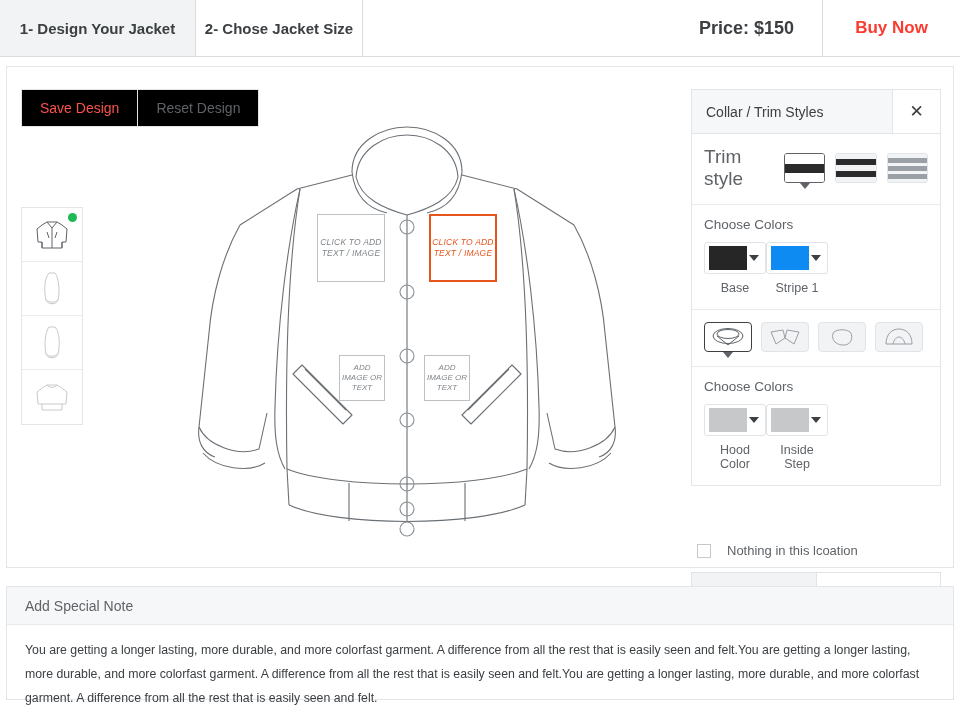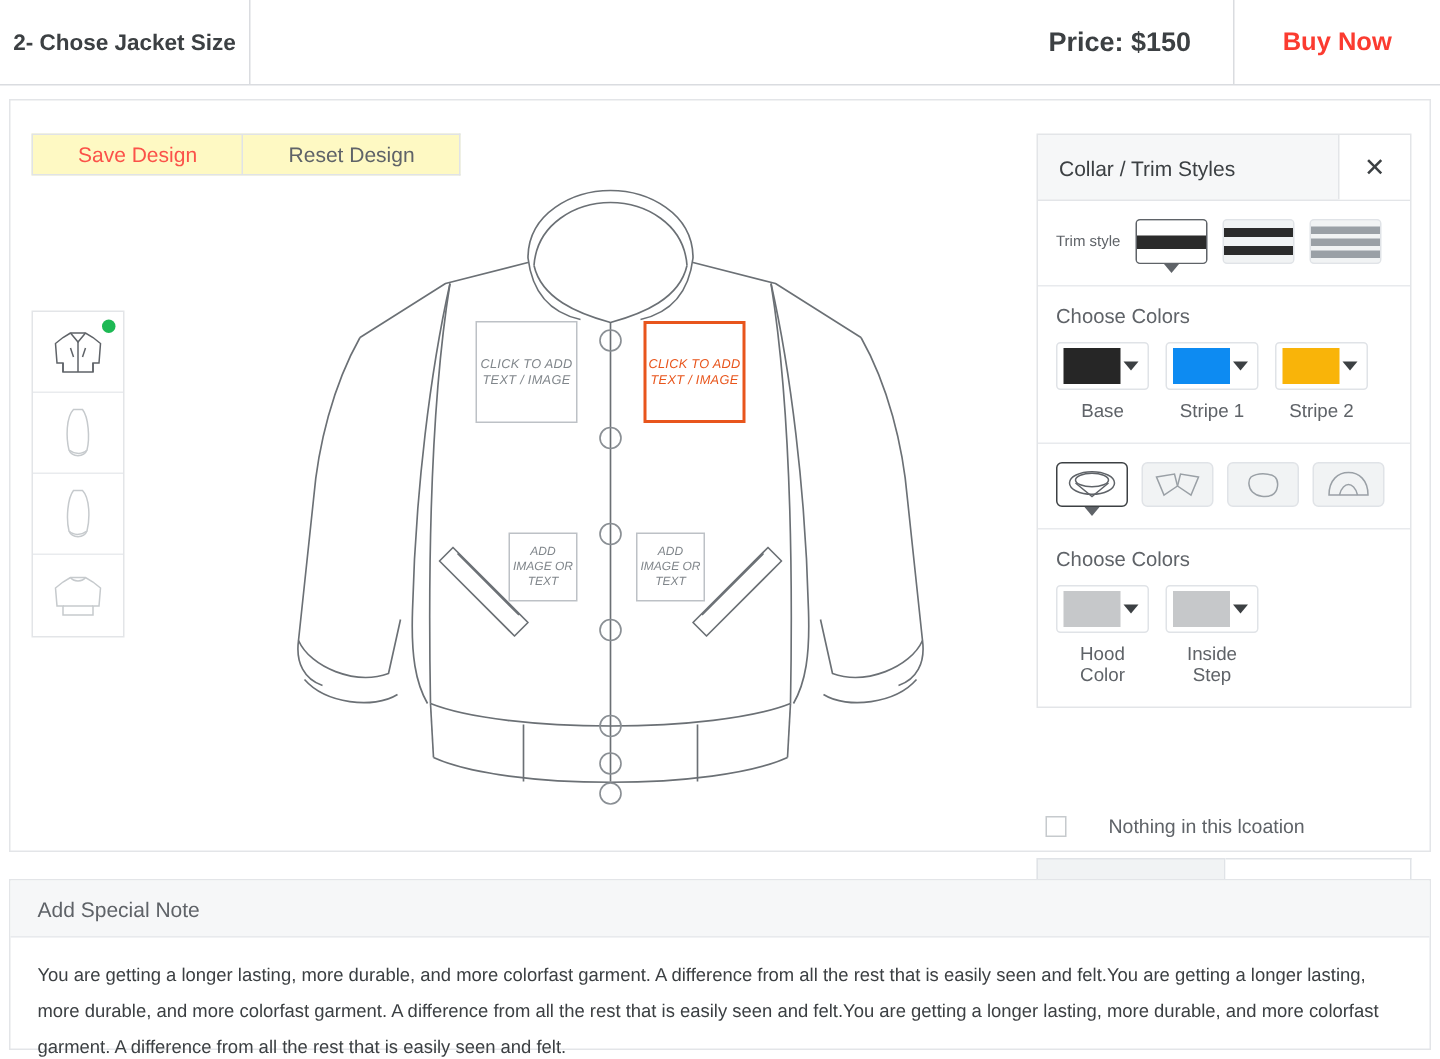--- a/index.html
+++ b/index.html
@@ -42,23 +42,23 @@
   .card {
     position: absolute;
     left: 6px; top: 66px;
     width: 948px; height: 502px;
     border: 1px solid #e3e5e8;
     background: #ffffff;
   }
 
   .btn-group { position: absolute; left: 14px; top: 22px; display: flex; }
   .btn {
-    height: 28px; padding: 0 30px;
-    display: flex; align-items: center; justify-content: center;
-    border: 1px solid #e0e3e7; background: #fef9c3;
+    height: 38px; padding: 0 18px;
+    display: flex; align-items: center; justify-content: center;
+    border: 1px solid #e0e3e7; background: #000000;
     font-size: 14px; color: #5f6368; cursor: pointer;
   }
   .btn + .btn { border-left: none; }
   .btn-save { color: #fb5249; }
 
   
   .thumbs {
     position: absolute; left: 14px; top: 140px;
     width: 62px;
     border: 1px solid #e3e5e8;
@@ -124,39 +124,39 @@
   .panel-close {
     width: 48px; display: flex; align-items: center; justify-content: center;
     border-left: 1px solid #e3e5e8;
     font-size: 17px; color: #3c4043; cursor: pointer;
     background: #ffffff;
   }
   .sect { border-bottom: 1px solid #e8eaed; padding: 12px 12px 14px; }
   .sect:last-child { border-bottom: none; }
 
   .trim-row { display: flex; align-items: center; gap: 10px; }
-  .trim-label { font-size: 10px; color: #5f6368; }
+  .trim-label { font-size: 19px; color: #5f6368; }
   .swatch-stripe {
     position: relative;
     width: 48px; height: 30px;
     border: 1px solid #e0e3e7; border-radius: 3px;
     background: #f1f3f4;
     overflow: visible; cursor: pointer;
   }
   .swatch-stripe.sel { border: 1px solid #5f6368; background: #ffffff; }
   .swatch-stripe .bars { position: absolute; inset: 0; border-radius: 2px; overflow: hidden; }
   .caret-down {
     position: absolute; left: 50%; bottom: -7px; transform: translateX(-50%);
     width: 0; height: 0;
     border-left: 5px solid transparent; border-right: 5px solid transparent;
     border-top: 6px solid #5f6368;
   }
 
   .sect-title { font-size: 13.5px; color: #5f6368; margin-bottom: 10px; }
-  .color-row { display: flex; gap: 11px; }
+  .color-row { display: flex; }
   .color-item { width: 62px; }
   .color-box {
     display: flex; align-items: center;
     height: 32px; padding: 0 4px;
     border: 1px solid #e0e3e7; border-radius: 3px;
     background: #ffffff; cursor: pointer;
   }
   .color-chip { width: 38px; height: 24px; }
   .tri {
     margin-left: auto; margin-right: 2px;
@@ -174,21 +174,21 @@
     position: relative;
     width: 48px; height: 30px;
     border: 1px solid #e0e3e7; border-radius: 4px;
     background: #f1f3f4;
     display: flex; align-items: center; justify-content: center;
     cursor: pointer;
   }
   .collar-btn.sel { border: 1px solid #3c4043; background: #ffffff; }
 
   .nothing-row {
-    display: flex; align-items: center; gap: 28px;
+    display: flex; align-items: center; gap: 16px;
     margin: 14px 0 0 6px;
   }
   .chk {
     width: 14px; height: 14px;
     border: 1px solid #c6cacd; background: #ffffff;
     cursor: pointer;
   }
   .nothing-label { font-size: 13px; color: #5f6368; }
 
   .steps { display: flex; margin-top: 14px; }
@@ -218,20 +218,21 @@
   }
   .note-body {
     padding: 14px 18px;
     font-size: 12.3px; line-height: 1.95; color: #3c4043;
   }
 </style>
 </head>
 <body>
 
 <div class="header">
+  <div class="tab tab-1">1- Design Your Jacket</div>
   <div class="tab tab-2">2- Chose Jacket Size</div>
   <div class="price-cell">Price: $150</div>
   <div class="buy-cell">Buy Now</div>
 </div>
 
 <div class="card">
 
   <div class="btn-group">
     <div class="btn btn-save">Save Design</div>
     <div class="btn">Reset Design</div>
@@ -386,27 +387,20 @@
           </div>
           <div class="color-caption">Base</div>
         </div>
         <div class="color-item">
           <div class="color-box">
             <span class="color-chip" style="background:#0d8bf2;"></span>
             <span class="tri"></span>
           </div>
           <div class="color-caption">Stripe 1</div>
         </div>
-        <div class="color-item">
-          <div class="color-box">
-            <span class="color-chip" style="background:#f9b409;"></span>
-            <span class="tri"></span>
-          </div>
-          <div class="color-caption">Stripe 2</div>
-        </div>
       </div>
     </div>
 
     <div class="sect">
       <div class="collar-row">
         <div class="collar-btn sel">
           <svg width="34" height="20" viewBox="0 0 34 20">
             <g fill="none" stroke="#5f6368" stroke-width="1">
               <ellipse cx="17" cy="9" rx="15" ry="7.5"></ellipse>
               <ellipse cx="17" cy="7" rx="11" ry="4.5"></ellipse>

